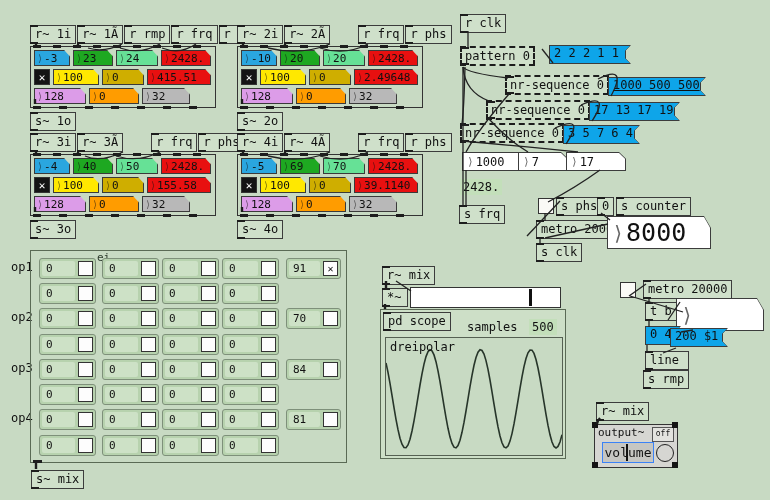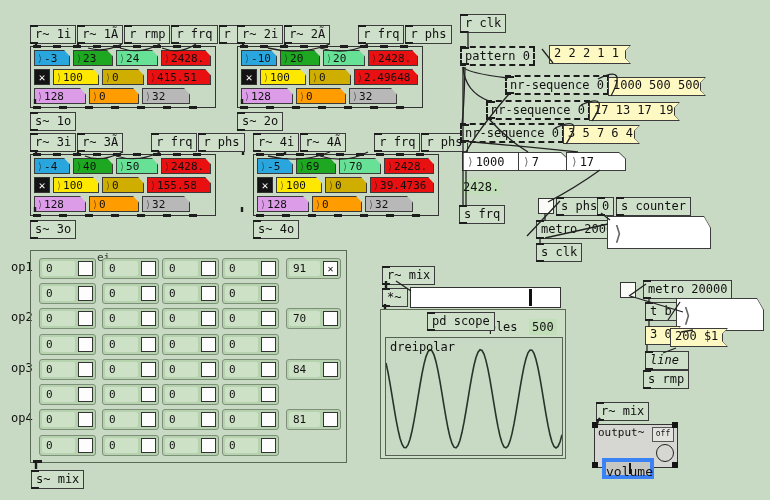--- a/index.html
+++ b/index.html
@@ -10,21 +10,21 @@
        font:12px "DejaVu Sans Mono",monospace;line-height:15px;height:19px;
        padding:1px 4px;box-sizing:border-box;white-space:nowrap;z-index:4;}
   .obj::before{content:"";position:absolute;top:-1px;left:-1px;width:8px;height:2px;background:#1d1d1d;}
   .obj::after{content:"";position:absolute;bottom:-1px;left:-1px;width:8px;height:2px;background:#1d1d1d;}
   .hobj{position:relative;flex:0 0 auto;}
   .dashed{border:2px dashed #1c1c1c;padding:0 3px;height:20px;line-height:16px;}
   .spacer{flex:0 0 26px;}
   
   .msg{position:absolute;background:#3c3c3c;z-index:4;height:19px;box-sizing:border-box;padding:1px;
        clip-path:polygon(0 0,100% 0,calc(100% - 5px) 28%,calc(100% - 5px) 72%,100% 100%,0 100%);}
-  .msg>span{display:block;background:#fef9c3;height:17px;line-height:16px;
+  .msg>span{display:block;background:#0ea5e9;height:17px;line-height:16px;
        font:12px "DejaVu Sans Mono",monospace;padding:0 9px 0 4px;white-space:nowrap;
        clip-path:polygon(0 0,100% 0,calc(100% - 5px) 28%,calc(100% - 5px) 72%,100% 100%,0 100%);}
   
   .atom{position:absolute;background:#3c3c3c;z-index:4;box-sizing:border-box;padding:1px;height:19px;
        clip-path:polygon(0 0,calc(100% - 7px) 0,100% 36%,100% 100%,0 100%);}
   .atom>span{display:flex;align-items:center;gap:2px;background:#ffffff;height:100%;
        font:12px "DejaVu Sans Mono",monospace;padding:0 4px;white-space:nowrap;
        clip-path:polygon(0 0,calc(100% - 6px) 0,100% 34%,100% 100%,0 100%);}
   .atom .arr{color:#666;font-size:11px;}
   .atom.big{height:33px;}
@@ -85,22 +85,22 @@
   .graph{position:absolute;left:4px;top:27px;width:178px;height:119px;border:1px solid #556052;
        box-sizing:border-box;background:#c8dac3;}
   .graph .arrname{position:absolute;left:4px;top:2px;font:12px "DejaVu Sans Mono",monospace;}
   
   .outpanel{position:absolute;left:594px;top:424px;width:84px;height:44px;background:#d6d6d2;
        border:1px solid #333;box-sizing:border-box;z-index:3;}
   .handle{position:absolute;width:6px;height:6px;background:#141414;z-index:5;}
   .outlbl{position:absolute;left:3px;top:1px;font:11px "DejaVu Sans Mono",monospace;}
   .offbtn{position:absolute;right:3px;top:2px;width:20px;height:13px;border:1px solid #555;background:#e3e3df;
        font:8px "DejaVu Sans Mono",monospace;text-align:center;line-height:12px;}
-  .vslider{position:absolute;left:7px;top:17px;width:52px;height:21px;background:#c6c6c2;border:4px solid #3b82f6;
-       box-sizing:border-box;font:13px "DejaVu Sans Mono",monospace;text-align:center;line-height:19px;margin-top:16px;}
+  .vslider{position:absolute;left:7px;top:17px;width:52px;height:21px;background:#c6c6c2;border:1px solid #3b82f6;
+       box-sizing:border-box;font:13px "DejaVu Sans Mono",monospace;text-align:center;line-height:19px;}
   .vslider .cur{position:absolute;top:1px;bottom:1px;width:2px;background:#111;}
   .bang{position:absolute;right:3px;top:19px;width:18px;height:18px;border:1.5px solid #222;border-radius:50%;
        background:#d6d6d2;box-sizing:border-box;}
   svg.cords{position:absolute;left:0;top:0;z-index:6;pointer-events:none;}
 </style>
 </head>
 <body>
 
 <svg class="cords" width="770" height="500" viewBox="0 0 770 500">
   <g stroke="#1c1c1c" stroke-width="2.4" fill="none">
@@ -333,21 +333,21 @@
           <span class="val">0</span>
         </div>
         <div class="nbx silver w-silver">
           <span class="arr">⟩</span>
           <span class="val">32</span>
         </div>
       </div>
   </div>
   <div class="obj send">s~ 3o</div>
 </div>
-<div class="group" style="left:237px;top:133px;margin-left:16px;">
+<div class="group" style="left:237px;top:133px;">
   <div class="hdr">
       <div class="obj hobj">r~ 4i</div>
       <div class="obj hobj">r~ 4Ã</div>
       <span class="spacer"></span>
       <div class="obj hobj">r frq</div>
       <div class="obj hobj">r phs</div>
     </div>
   <div class="gop">
     <div class="row">
         <div class="nbx blue w-blue">
@@ -372,21 +372,21 @@
         <div class="nbx yellow w-yellow">
           <span class="arr">⟩</span>
           <span class="val">100</span>
         </div>
         <div class="nbx olive w-olive">
           <span class="arr">⟩</span>
           <span class="val">0</span>
         </div>
         <div class="nbx red w-redwide">
           <span class="arr">⟩</span>
-          <span class="val">39.4736</span>
+          <span class="val">39.1140</span>
         </div>
       </div>
       <div class="row">
         <div class="nbx purple w-purple">
           <span class="arr">⟩</span>
           <span class="val">128</span>
         </div>
         <div class="nbx orange w-orange">
           <span class="arr">⟩</span>
           <span class="val">0</span>
@@ -400,21 +400,21 @@
   <div class="obj send">s~ 4o</div>
 </div>
 
 <div class="obj" style="left:460px;top:14px;">r clk</div>
 <div class="obj dashed" style="left:460px;top:46px;">pattern 0</div>
 <div class="msg" style="left:549px;top:45px;width:82px;">
     <span>2 2 2 1 1</span>
   </div>
 
 <div class="obj dashed" style="left:505px;top:75px;">nr-sequence 0</div>
-<div class="msg" style="left:608px;top:77px;width:98px;">
+<div class="msg" style="left:608px;top:77px;width:98px;text-decoration:underline;">
     <span>1000 500 500</span>
   </div>
 <div class="obj dashed" style="left:486px;top:100px;">nr-sequence 0</div>
 <div class="msg" style="left:589px;top:102px;width:91px;">
     <span>17 13 17 19</span>
   </div>
 <div class="obj dashed" style="left:460px;top:123px;">nr-sequence 0</div>
 <div class="msg" style="left:563px;top:125px;width:77px;">
     <span>3 5 7 6 4</span>
   </div>
@@ -442,49 +442,50 @@
 <div class="obj" style="left:459px;top:205px;">s frq</div>
 
 <div class="tgl plain" style="left:538px;top:198px;"></div>
 <div class="obj" style="left:556px;top:197px;">s phs</div>
 <div class="obj" style="left:597px;top:197px;">0</div>
 <div class="obj" style="left:616px;top:197px;">s counter</div>
 <div class="obj" style="left:536px;top:220px;">metro 20000</div>
 <div class="atom big" style="left:607px;top:216px;width:104px;">
   <span>
       <span class="arr">⟩</span>
+      <span>8000</span>
     </span>
   </div>
 <div class="obj" style="left:536px;top:243px;">s clk</div>
 
 <div class="tgl plain" style="left:620px;top:282px;"></div>
 <div class="obj" style="left:643px;top:280px;">metro 20000</div>
 <div class="obj" style="left:645px;top:302px;width:48px;">t b b</div>
 <div class="atom big" style="left:676px;top:298px;width:88px;">
   <span>
       <span class="arr">⟩</span>
     </span>
   </div>
 <div class="msg" style="left:645px;top:326px;width:36px;">
-    <span>3 0</span>
+    <span>0 4</span>
   </div>
 <div class="msg" style="left:670px;top:328px;width:58px;">
     <span>200 $1</span>
   </div>
-<div class="obj" style="left:645px;top:351px;width:44px;font-style:italic;">line</div>
+<div class="obj" style="left:645px;top:351px;width:44px;">line</div>
 <div class="obj" style="left:643px;top:370px;">s rmp</div>
 
 <div class="obj" style="left:382px;top:266px;">r~ mix</div>
 <div class="obj" style="left:382px;top:288px;width:26px;">*~</div>
 <div class="hsl" style="left:410px;top:287px;width:151px;height:21px;">
   <div class="cur" style="left:118px;"></div>
 </div>
 
 <div class="scope">
-  <div class="obj" style="left:2px;top:2px;margin-left:44px;">pd scope</div>
+  <div class="obj" style="left:2px;top:2px;">pd scope</div>
   <div class="cmt" style="left:86px;top:10px;">samples</div>
   <div class="cmt hl" style="left:148px;top:9px;">500</div>
   <div class="graph">
     <div class="arrname">dreipolar</div>
     <svg width="176" height="117" viewBox="0 0 176 117">
       <polyline fill="none" stroke="#27352a" stroke-width="1.6" points="0,24.9 2,34.3 4,45.3 6,57.3 8,69.6 10,81.3 12,91.7 14,100.2 16,106.2 18,109.5 20,109.7 22,106.9 24,101.2 26,93.0 28,82.8 30,71.3 32,59.1 34,47.0 36,35.8 38,26.1 40,18.6 42,13.7 44,11.7 46,12.8 48,16.9 50,23.7 52,32.8 54,43.7 56,55.6 58,67.8 60,79.7 62,90.3 64,99.1 66,105.5 68,109.2 70,109.9 72,107.5 74,102.2 76,94.3 78,84.4 80,73.0 82,60.8 84,48.7 86,37.3 88,27.3 90,19.5 92,14.2 94,11.8 96,12.5 98,16.1 100,22.6 102,31.4 104,42.0 106,53.9 108,66.1 110,78.0 112,88.9 114,98.0 116,104.8 118,108.9 120,109.9 122,108.0 124,103.1 126,95.6 128,85.9 130,74.7 132,62.6 134,50.4 136,38.8 138,28.6 140,20.5 142,14.8 144,12.0 146,12.2 148,15.4 150,21.5 152,30.0 154,40.4 156,52.1 158,64.4 160,76.4 162,87.4 164,96.8 166,104.0 168,108.5 170,110.0 172,108.4 174,104.0 176,96.8"></polyline>
     </svg>
   </div>
 </div>
 

